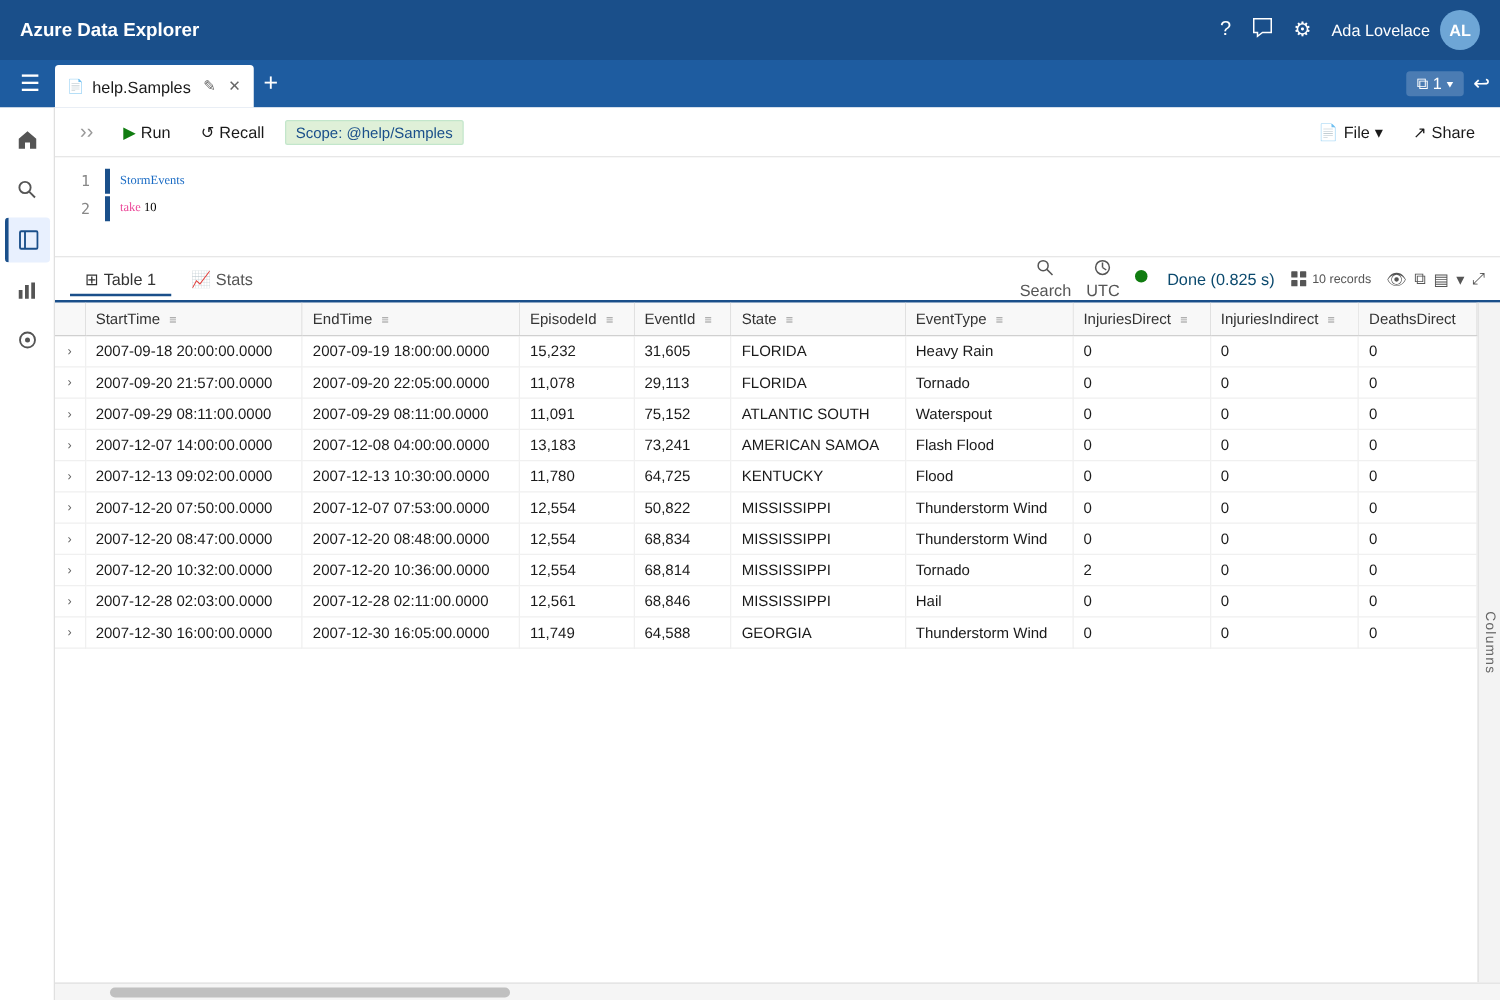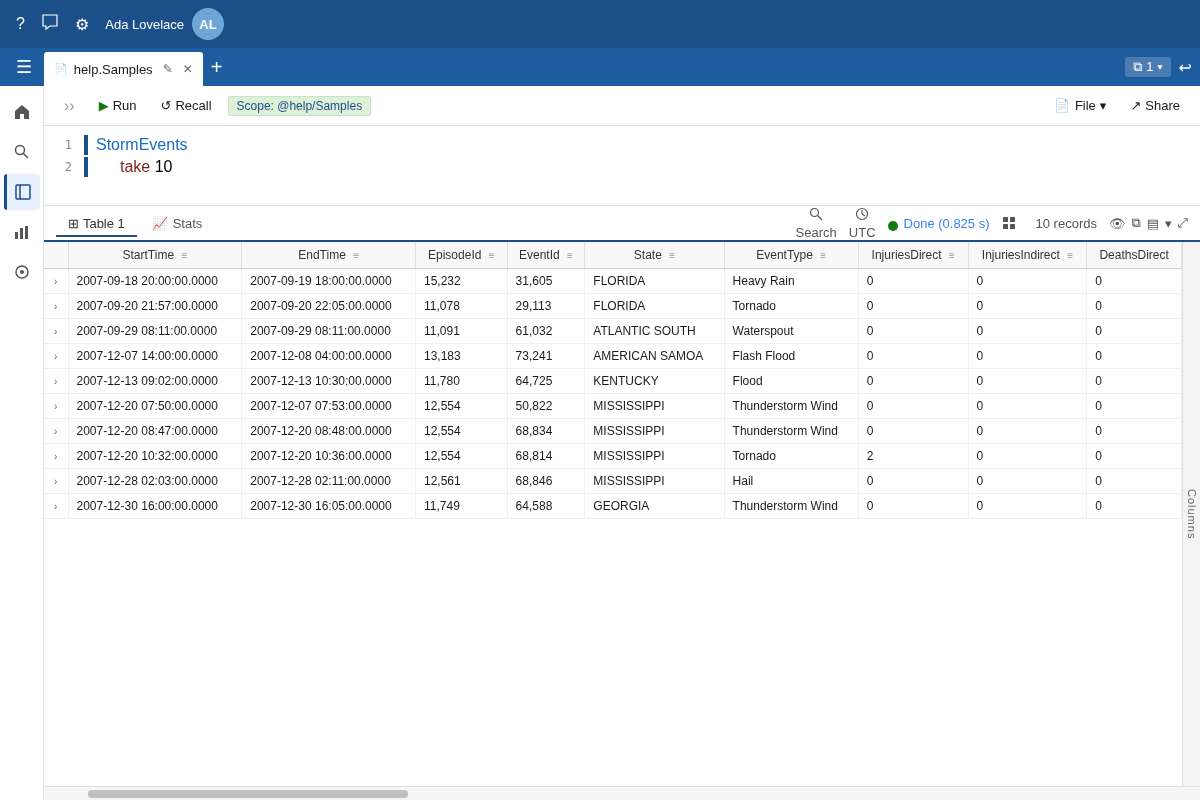--- a/index.html
+++ b/index.html
@@ -102,53 +102,53 @@
       background: white;
       padding: 8px 0;
       border-bottom: 1px solid #e0e0e0;
       min-height: 80px;
     }
     .editor-line {
       display: flex; align-items: center; padding: 1px 0; line-height: 20px;
     }
     .line-num { width: 40px; text-align: right; padding-right: 12px; color: #888; font-size: 12px; font-family: 'Consolas', monospace; }
     .line-gutter { width: 4px; background: #1a4f8a; height: 20px; margin-right: 8px; }
-    .code-text { font-family: Liberation Sans, sans-serif; font-size: 16px; }
+    .code-text { font-family: Liberation Serif, serif; font-size: 10px; }
     .code-blue { color: #1a6bc4; }
-    .code-orange { color: #7f1d1d; margin-left: 24px; }
+    .code-orange { color: #ec4899; }
 
     
     .results-toolbar {
       background: white;
       height: 36px;
       display: flex;
       align-items: center;
       padding: 0 12px;
       border-bottom: 2px solid #1a4f8a;
       gap: 4px;
     }
     .result-tab {
       display: flex; align-items: center; gap: 4px;
       padding: 4px 12px; cursor: pointer; font-size: 13px; color: #333;
       border-bottom: 2px solid #1a4f8a; margin-bottom: -2px;
     }
     .result-tab-inactive { padding: 4px 12px; cursor: pointer; font-size: 13px; color: #555; border-bottom: 2px solid transparent; margin-bottom: -2px; }
     .results-toolbar-right { margin-left: auto; display: flex; align-items: center; gap: 12px; }
     .search-box { display: flex; align-items: center; gap: 4px; color: #555; font-size: 13px; cursor: pointer; flex-direction: column; }
-    .done-badge { display: flex; align-items: flex-end; gap: 6px; color: #3b82f6; font-size: 13px; }
+    .done-badge { display: flex; align-items: flex-start; gap: 16px; color: #0c4a6e; font-size: 13px; }
     .done-dot { width: 10px; height: 10px; border-radius: 50%; background: #107c10; }
-    .records-count { display: flex; align-items: center; gap: 20px; color: #555; font-size: 13px; }
+    .records-count { display: flex; align-items: center; gap: 4px; color: #555; font-size: 10px; }
     .results-icons { display: flex; align-items: center; gap: 6px; color: #555; }
 
     
     .table-container { flex: 1; overflow: auto; position: relative; }
     table { border-collapse: collapse; width: 100%; font-size: 12px; }
     thead { background: #f8f8f8; position: sticky; top: 0; z-index: 2; }
     th {
-      padding: 6px 8px; text-align: center; font-weight: 500; color: #333;
+      padding: 6px 8px; text-align: left; font-weight: 500; color: #333;
       border-right: 1px solid #e0e0e0; border-bottom: 1px solid #d0d0d0;
       white-space: nowrap; font-size: 12px;
     }
     th:first-child { width: 24px; padding: 6px 4px; }
     th .sort-icon { color: #999; font-size: 10px; margin-left: 4px; }
     td {
       padding: 5px 8px; border-bottom: 1px solid #f0f0f0;
       border-right: 1px solid #f0f0f0; white-space: nowrap;
       font-size: 12px; color: #1a1a1a;
     }
@@ -181,20 +181,21 @@
       height: 8px;
       background: #c0c0c0;
       border-radius: 4px;
       margin-left: 40px;
     }
   </style>
 </head>
 <body>
 
 <div class="top-bar">
+  <span class="top-bar-title">Azure Data Explorer</span>
   <div class="top-bar-icons">
     <span class="top-bar-icon">?</span>
     <span class="top-bar-icon">
       <svg width="18" height="18" viewBox="0 0 18 18" fill="none">
           <path d="M2 2h14v11H9l-4 3v-3H2V2z" stroke="white" stroke-width="1.2" fill="none"></path>
         </svg>
     </span>
     <span class="top-bar-icon">⚙</span>
     <div class="top-bar-user">
       <span>Ada Lovelace</span>
@@ -390,21 +391,21 @@
                 <td>Tornado</td>
                 <td>0</td>
                 <td>0</td>
                 <td>0</td>
               </tr>
               <tr>
                 <td><span class="expand-arrow">›</span></td>
                 <td>2007-09-29 08:11:00.0000</td>
                 <td>2007-09-29 08:11:00.0000</td>
                 <td>11,091</td>
-                <td>61,032</td>
+                <td>75,152</td>
                 <td>ATLANTIC SOUTH</td>
                 <td>Waterspout</td>
                 <td>0</td>
                 <td>0</td>
                 <td>0</td>
               </tr>
               <tr>
                 <td><span class="expand-arrow">›</span></td>
                 <td>2007-12-07 14:00:00.0000</td>
                 <td>2007-12-08 04:00:00.0000</td>

